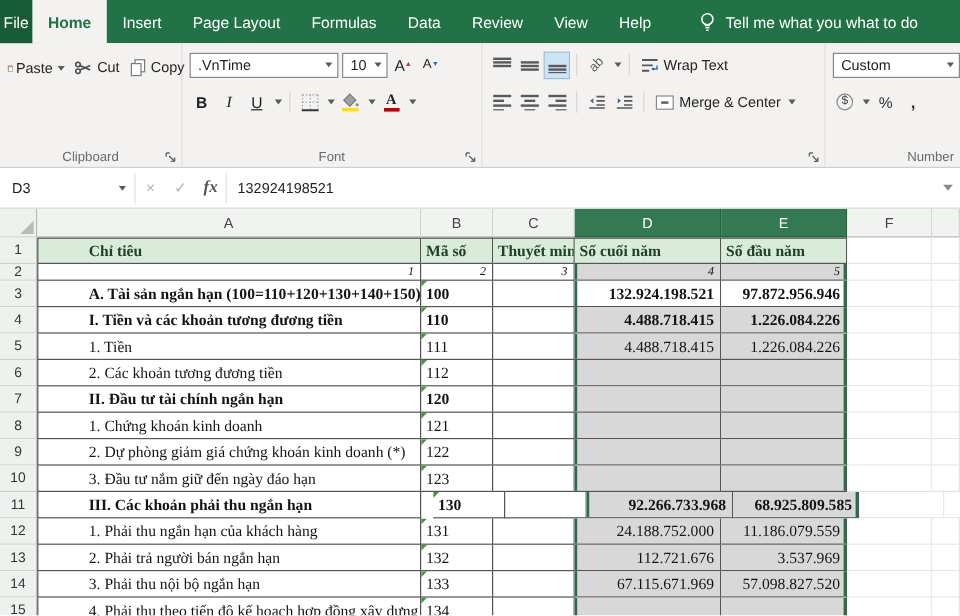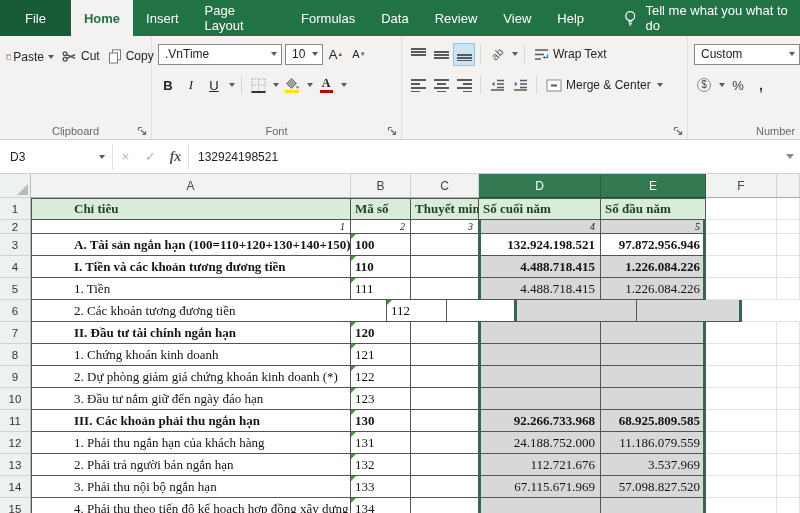--- a/index.html
+++ b/index.html
@@ -2,21 +2,21 @@
 <html style="--excel-green: #217346; --file-tab-green: #185c37; --ribbon-bg: #f3f2f1; --selection-fill: #d8d8d8; --selected-header: #337a52; --header-fill: #d9ecd9; --table-border: #555555; --error-triangle: #3f9c35; --accent-red: #c00000; --fill-yellow: #ffe100;"><head>
 <meta charset="utf-8">
 <style>
   * { box-sizing: border-box; margin: 0; padding: 0; }
   html,body { width:800px; height:513px; overflow:hidden; background:#fff;
     font-family:"Liberation Sans","DejaVu Sans",sans-serif; }
 
   
   .tabbar { height:36px; background:var(--excel-green,#217346); display:flex; align-items:stretch; }
   .tab { display:flex; align-items:center; padding:0 13px; font-size:13px; color:#fff; cursor:default; }
-  .t-file { background:var(--file-tab-green,#185c37); padding:0 25px; }
+  .t-file { background:var(--file-tab-green,#185c37); padding:0 3px; }
   .t-active { background:var(--ribbon-bg,#f3f2f1); color:var(--excel-green,#217346); font-weight:bold; }
   .tellme { display:flex; align-items:center; gap:8px; margin-left:26px; color:#fff; font-size:13px; }
 
   
   .ribbon { height:104px; background:var(--ribbon-bg,#f3f2f1); border-bottom:1px solid #d1cfcd;
     display:flex; overflow:hidden; }
   .group { position:relative; border-right:1px solid #e1dfdd; padding:6px 5px 17px 6px; flex:none; }
   .g-clipboard{width:152px}.g-font{width:250px}.g-align{width:286px}.g-number{width:176px}
   .g-label { position:absolute; bottom:2px; left:0; right:0; text-align:center; font-size:11px; color:#696969; }
   .launcher { position:absolute; bottom:3px; right:4px; line-height:0; }
@@ -485,21 +485,21 @@
       </div>
       <div class="cell outside" style="width: 71px;">
         <span></span>
       </div>
       <div class="cell outside" style="width: 23px;">
         <span></span>
       </div>
     </div>
     <div class="grow" style="height: 22px;">
       <div class="gutter rown">6</div>
-      <div class="cell cfirst cdata" style="width: 356px;">
+      <div class="cell cfirst cdata" style="width: 320px;">
         <span>2. Các khoản tương đương tiền</span>
       </div>
       <div class="cell cdata" style="width: 60px;">
         <span>112</span>
         <i class="tri"></i>
       </div>
       <div class="cell cdata" style="width: 68px;">
         <span></span>
       </div>
       <div class="cell cdata sel sel-l num" style="width: 122px;">
@@ -613,21 +613,21 @@
       </div>
       <div class="cell outside" style="width: 23px;">
         <span></span>
       </div>
     </div>
     <div class="grow" style="height: 22px;">
       <div class="gutter rown">11</div>
       <div class="cell cfirst cdata b" style="width: 320px;">
         <span>III. Các khoản phải thu ngắn hạn</span>
       </div>
-      <div class="cell cdata b" style="width: 60px;">
+      <div class="cell cdata b" style="width: 60px; margin-left: 10px;">
         <span>130</span>
         <i class="tri"></i>
       </div>
       <div class="cell cdata b" style="width: 68px;">
         <span></span>
       </div>
       <div class="cell cdata sel sel-l b num" style="width: 122px;">
         <span>92.266.733.968</span>
       </div>
       <div class="cell cdata sel sel-r b num" style="width: 105px;">

